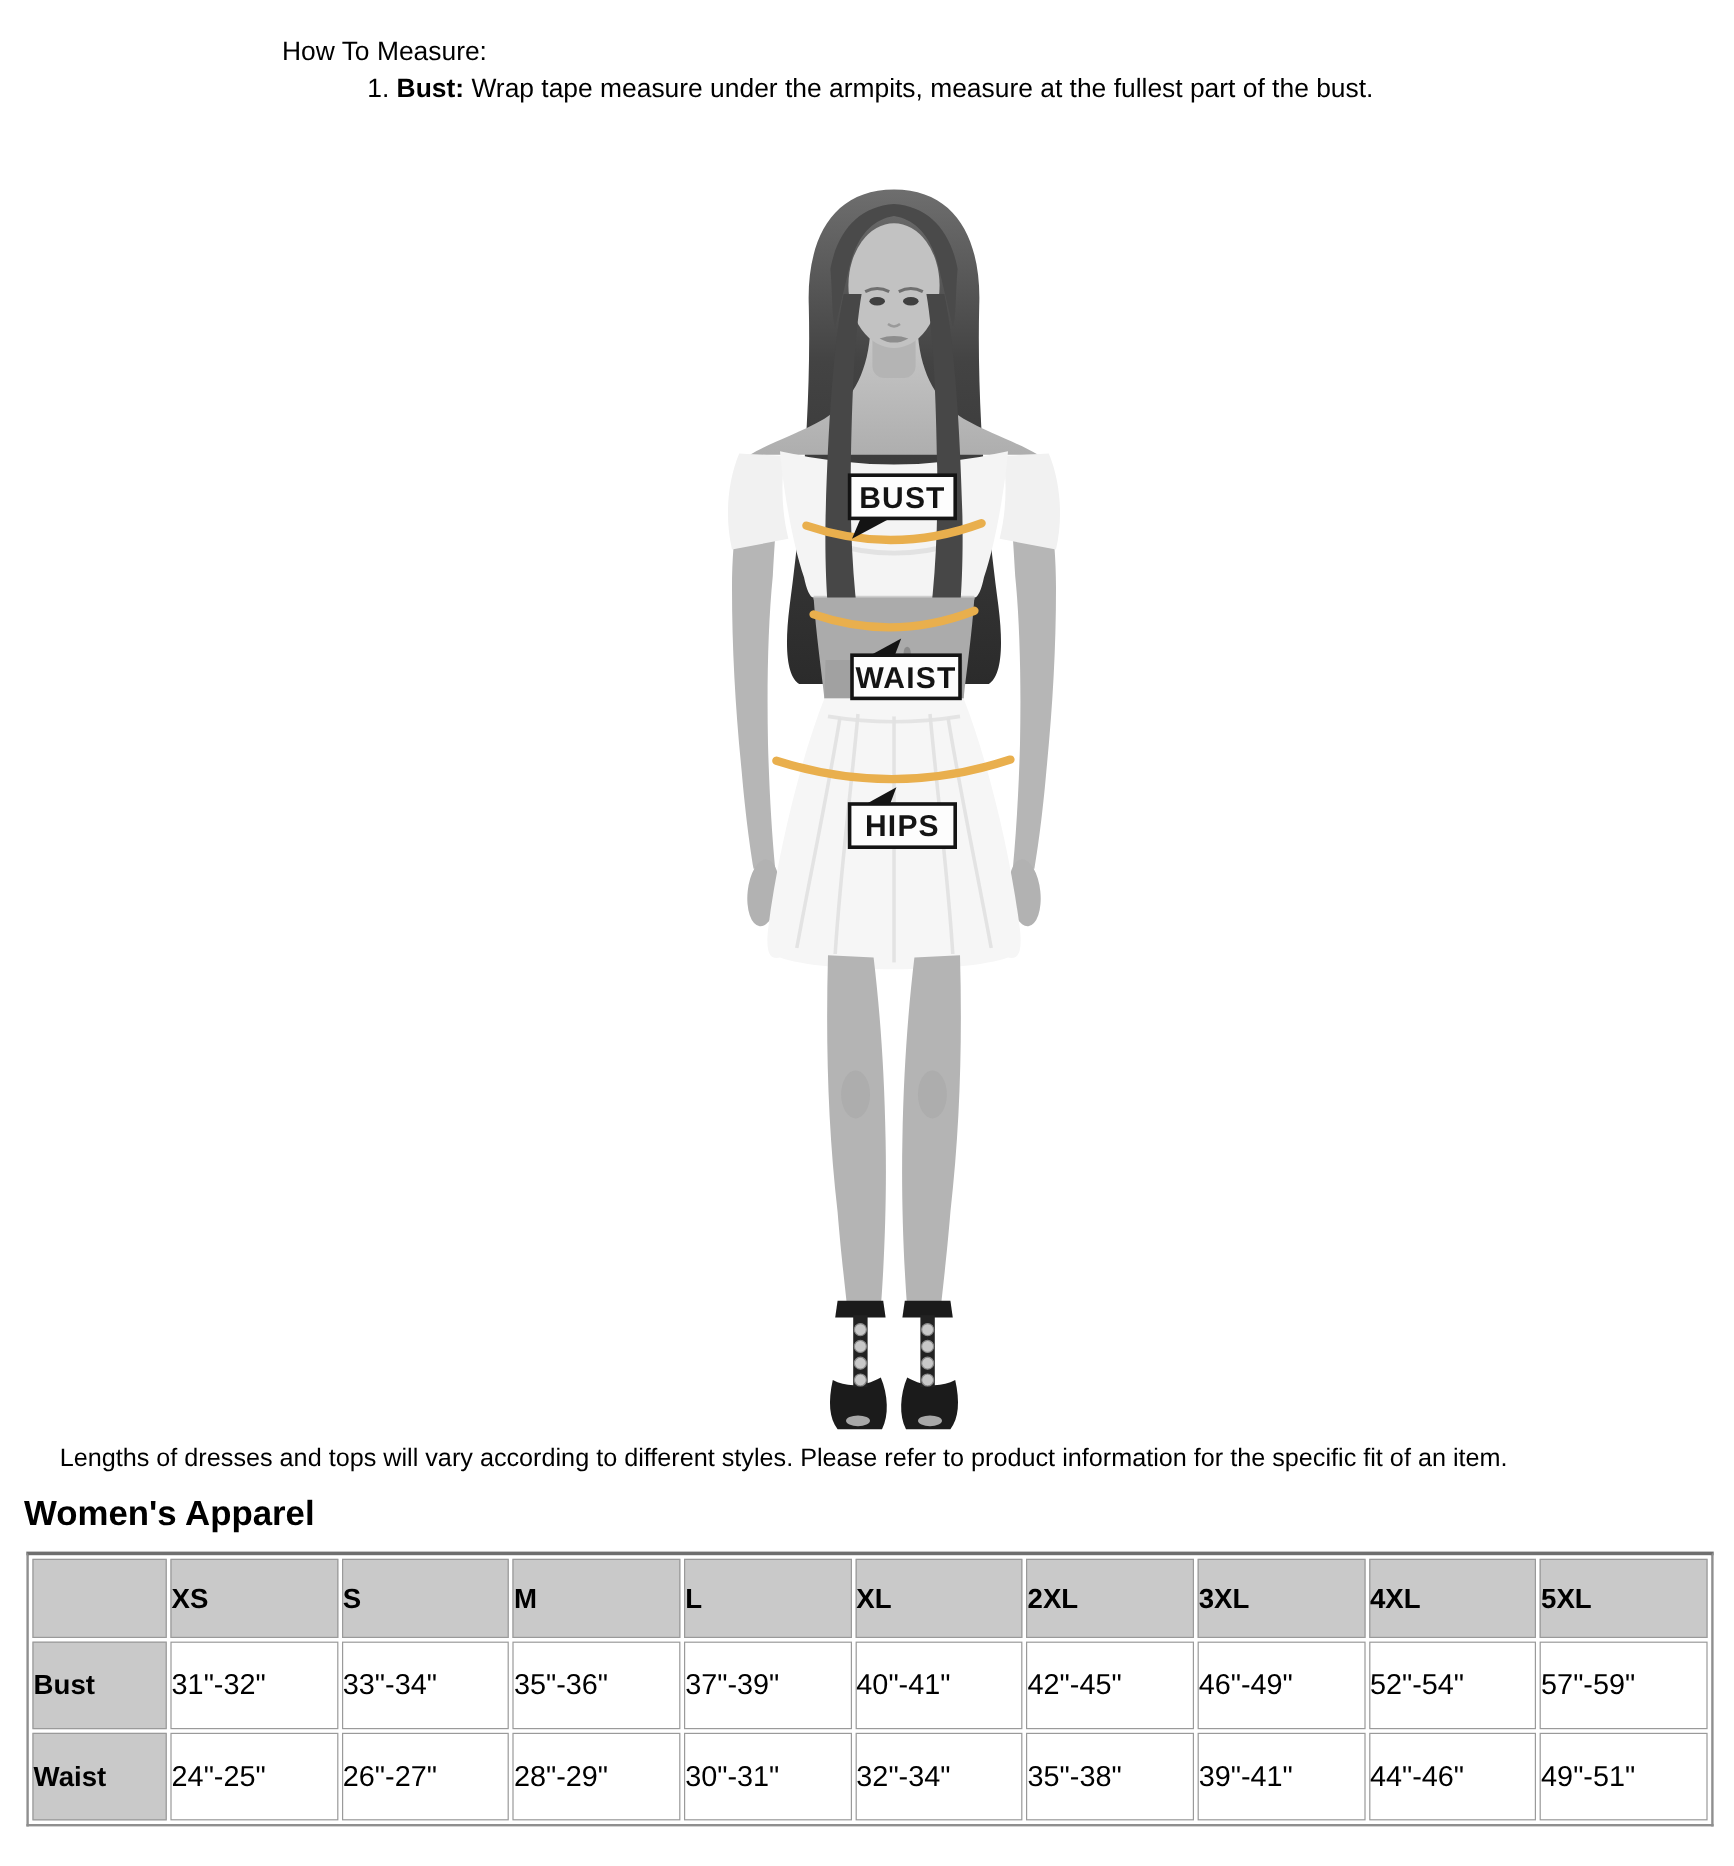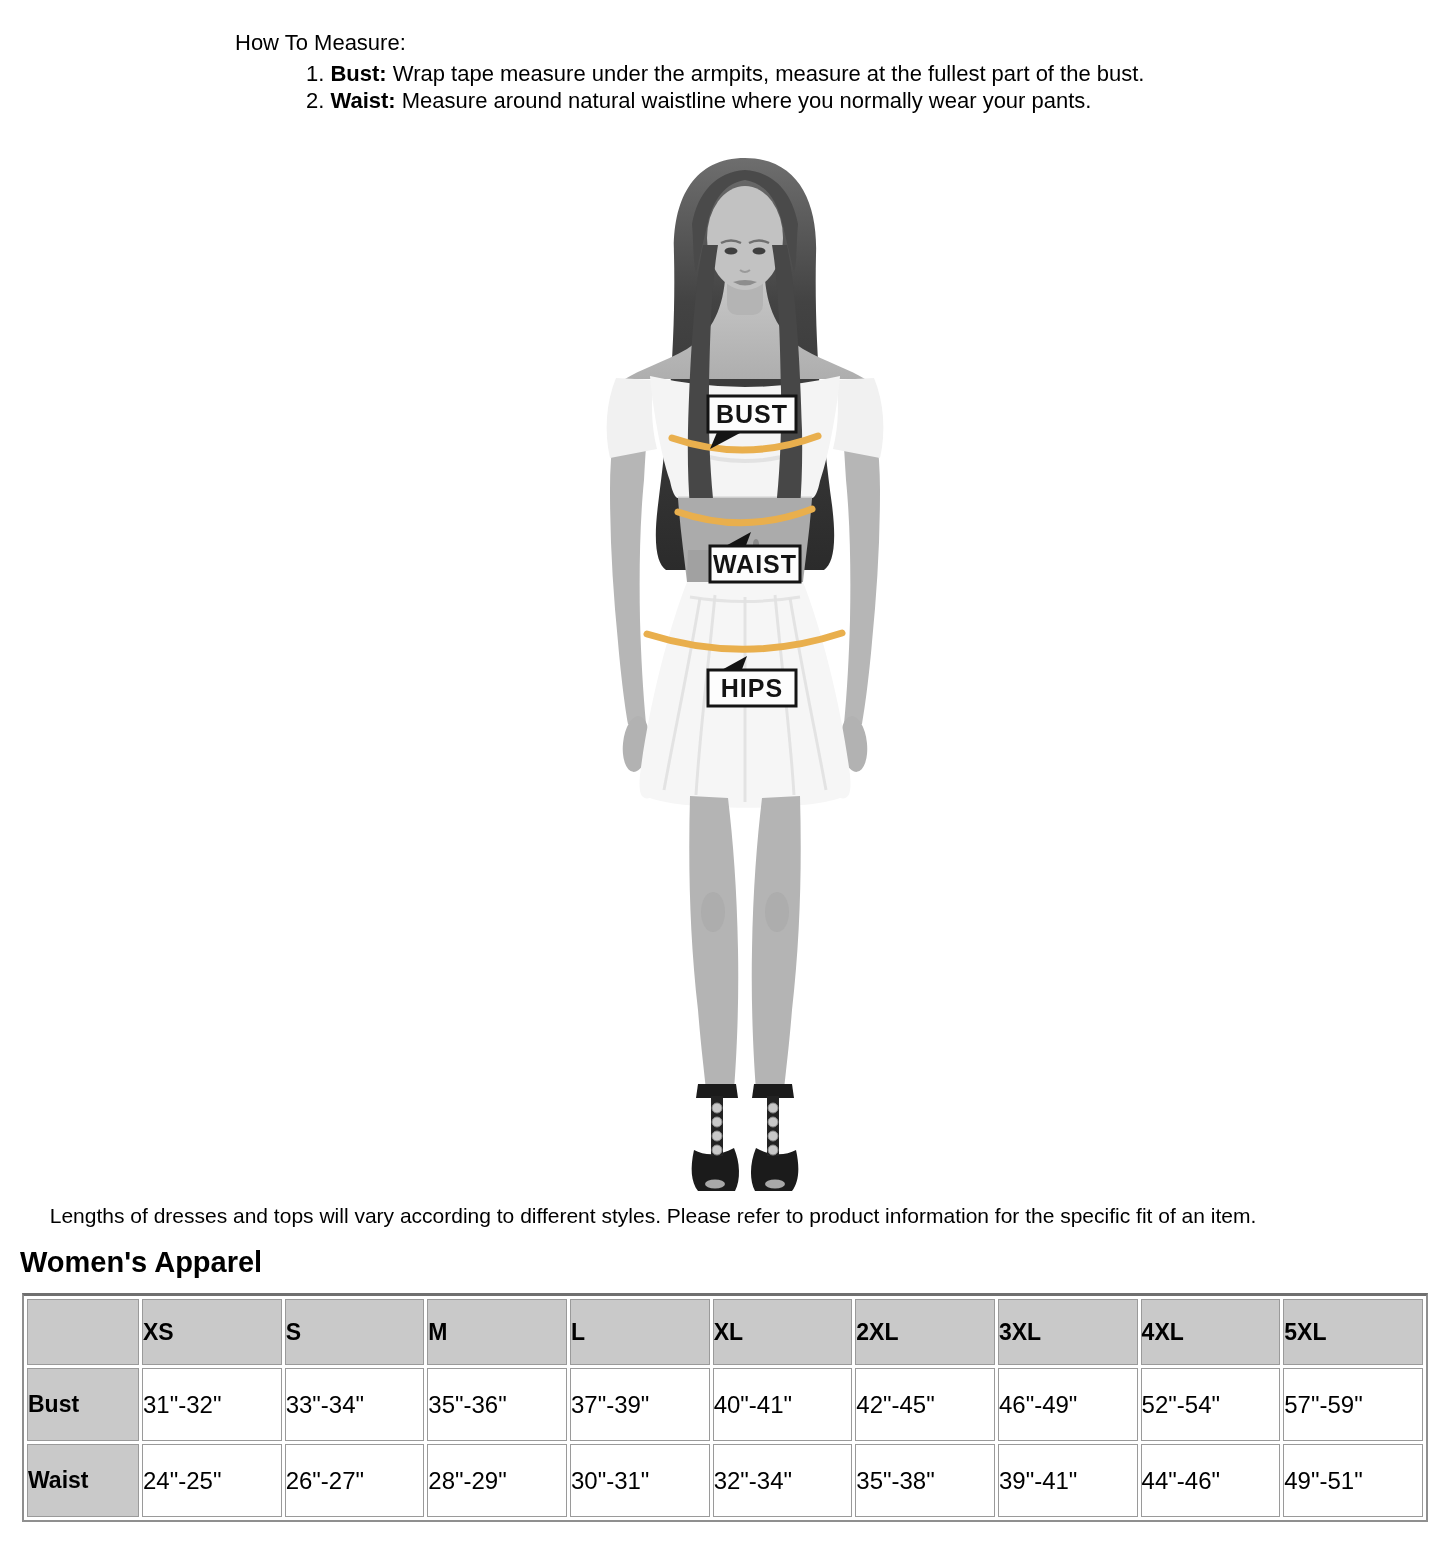--- a/index.html
+++ b/index.html
@@ -39,25 +39,20 @@
 
 <div>
 
   <div class="howto-title">How To Measure:</div>
 
   <div class="howto-list">
     <div class="inst">
       <span>1.</span>
       <b>Bust:</b>
       <span>Wrap tape measure under the armpits, measure at the fullest part of the bust.</span>
-    </div>
-    <div class="inst">
-      <span>2.</span>
-      <b>Waist:</b>
-      <span>Measure around natural waistline where you normally wear your pants.</span>
     </div>
   </div>
 
   <div class="figure-wrap">
     <svg viewBox="0 0 590 1045" width="590" height="1045">
       <defs>
         <linearGradient id="hairG" x1="0" y1="0" x2="0" y2="1">
           <stop offset="0" stop-color="#6e6e6e"></stop>
           <stop offset="0.35" stop-color="#434343"></stop>
           <stop offset="1" stop-color="#2b2b2b"></stop>

